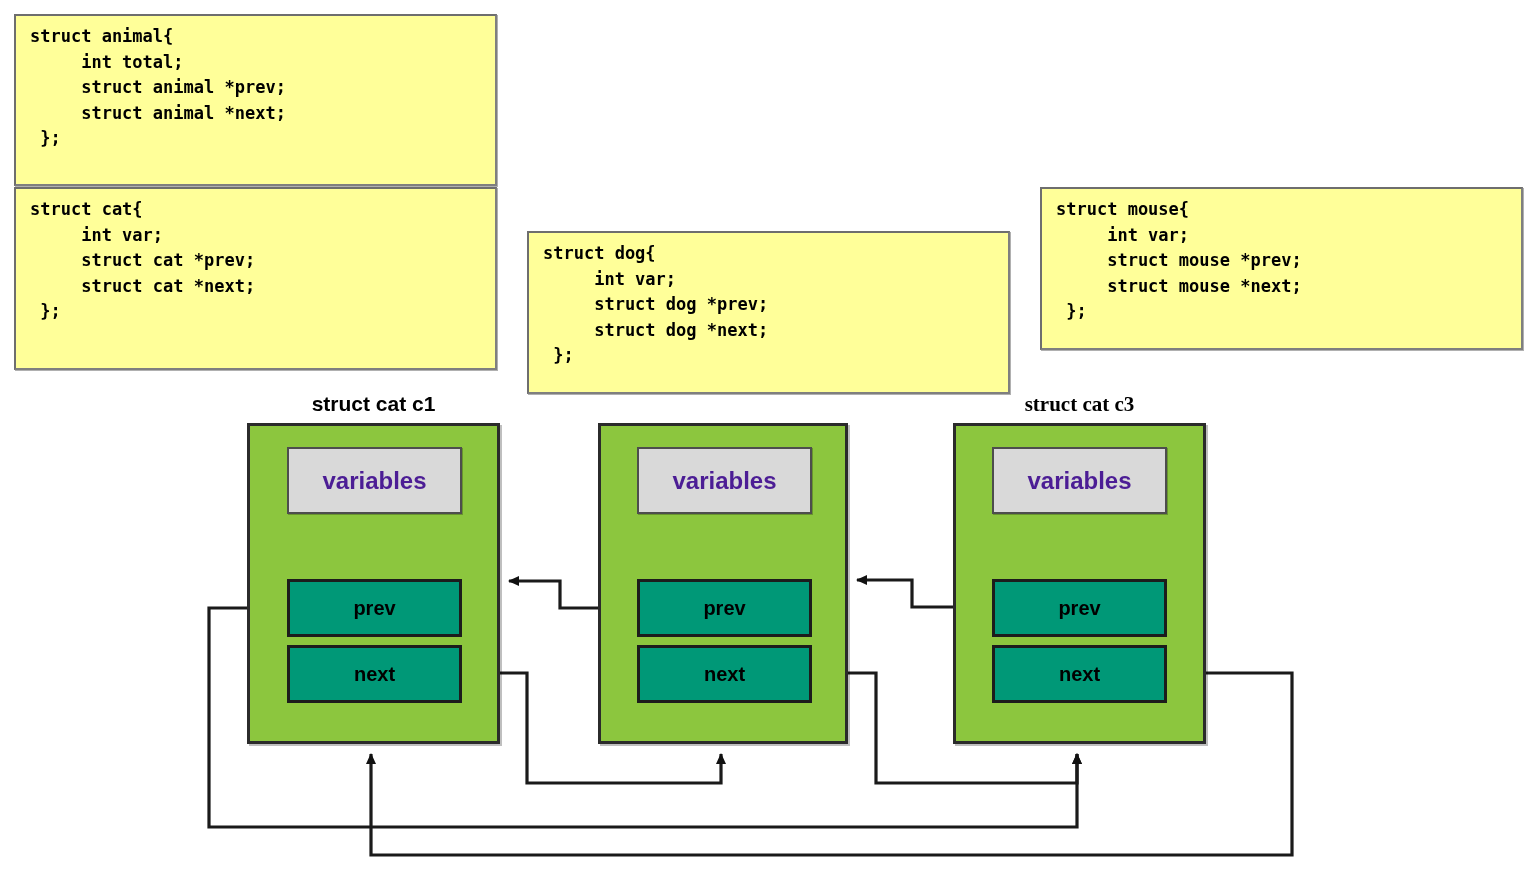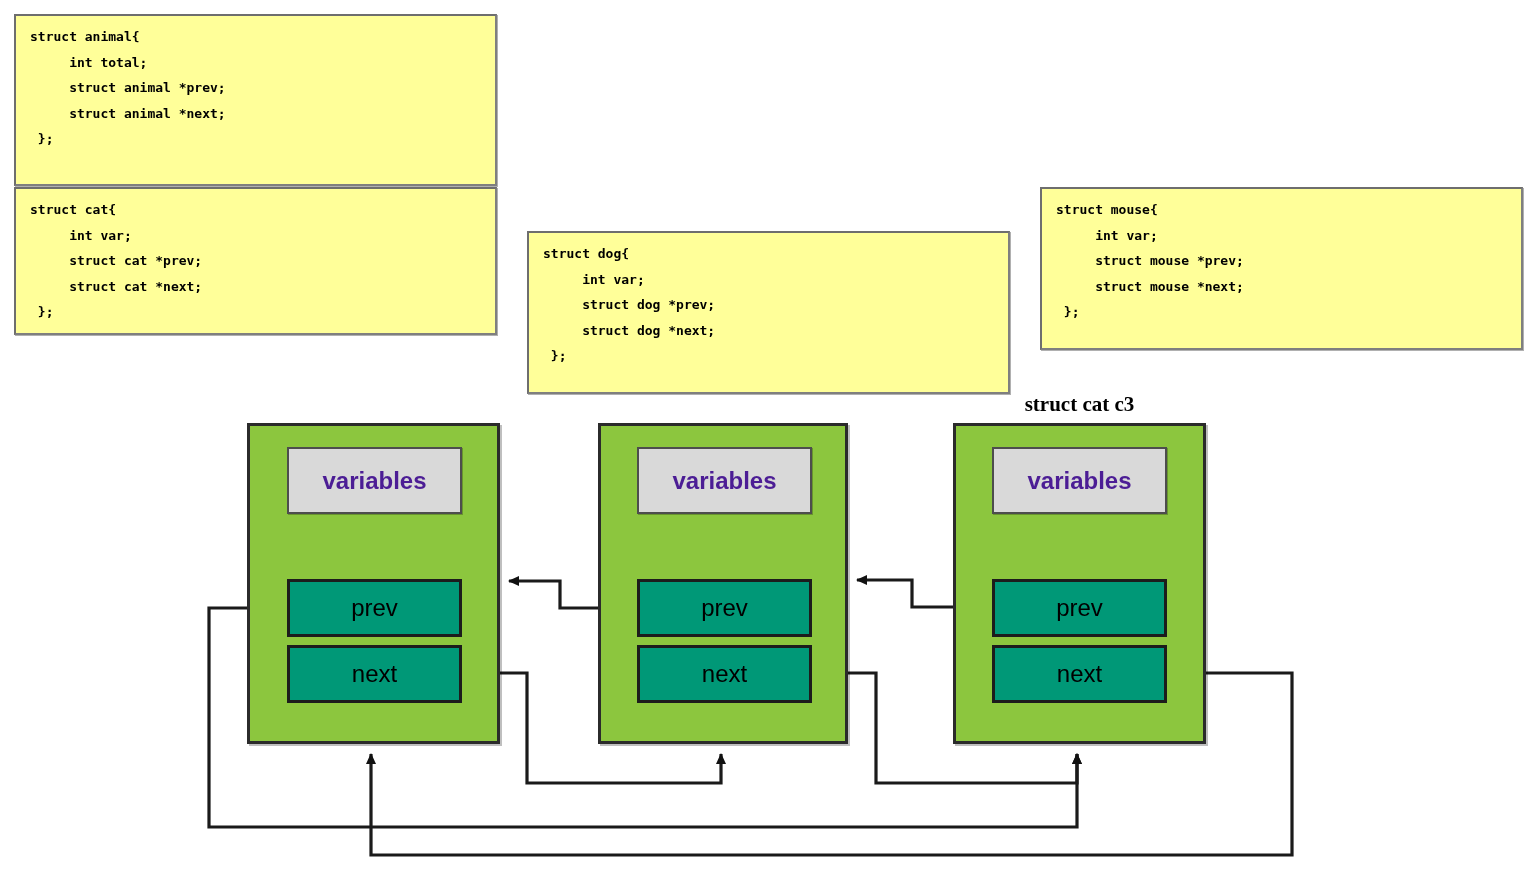--- a/index.html
+++ b/index.html
@@ -23,29 +23,29 @@
     border-top-color: #6e6e6e;
     border-left-color: #6e6e6e;
     box-sizing: border-box;
     box-shadow: 1px 1px 0 #b0b0b0;
   }
   .code-box pre {
     margin: 0;
     padding: 8px 0 6px 14px;
     font-family: "DejaVu Sans Mono", "Liberation Mono", monospace;
     font-weight: bold;
-    font-size: 13px;
+    font-size: 17px;
     line-height: 25.5px;
     color: #000000;
     letter-spacing: 0px;
     white-space: pre;
   }
 
   #box-animal { left: 14px;   top: 14px;  width: 483px;  height: 172px; }
-  #box-cat    { left: 14px;   top: 187px; width: 483px;  height: 148px; }
+  #box-cat    { left: 14px;   top: 187px; width: 483px;  height: 183px; }
   #box-dog    { left: 527px;  top: 187px; width: 483px;  height: 163px; margin-top: 44px; }
   #box-mouse  { left: 1040px; top: 187px; width: 483px;  height: 163px; }
 
   
   #diagram {
     position: absolute;
     left: 0; top: 0;
     width: 1530px;
     height: 872px;
   }
@@ -89,22 +89,22 @@
   }
 
   .ptr-box {
     position: absolute;
     background: #009877;
     border: 3px solid #1c1c1c;
     box-sizing: border-box;
     display: flex;
     align-items: center;
     justify-content: center;
-    font-weight: normal;
-    font-size: 24px;
+    font-weight: bold;
+    font-size: 20px;
     color: #000;
   }
 </style>
 </head>
 <body>
 
 <div class="code-box" id="box-animal">
   <pre>struct animal{
      int total;
      struct animal *prev;
@@ -153,20 +153,21 @@
       <path d="M459,673 L527,673 L527,783 L721,783 L721,754" marker-end="url(#ah)"></path>
 
       <path d="M808,673 L876,673 L876,783 L1077,783 L1077,754" marker-end="url(#ah)"></path>
 
       <path d="M1164,673 L1292,673 L1292,855 L371,855 L371,754" marker-end="url(#ah)"></path>
 
       <path d="M286,608 L209,608 L209,827 L1077,827 L1077,754" marker-end="url(#ah)"></path>
     </g>
   </svg>
 
+  <div class="node-title" style="left:247px; top:392px; width:253px;">struct cat c1</div>
   <div class="node" style="left:247px; top:423px; width:253px; height:321px;">
     <div class="vars-box" style="left:37px; top:21px; width:175px; height:67px;">variables</div>
     <div class="ptr-box" style="left:37px; top:153px; width:175px; height:58px;">prev</div>
     <div class="ptr-box" style="left:37px; top:219px; width:175px; height:58px;">next</div>
   </div>
 
   <div class="node" style="left:598px; top:423px; width:250px; height:321px;">
     <div class="vars-box" style="left:36px; top:21px; width:175px; height:67px;">variables</div>
     <div class="ptr-box" style="left:36px; top:153px; width:175px; height:58px;">prev</div>
     <div class="ptr-box" style="left:36px; top:219px; width:175px; height:58px;">next</div>

